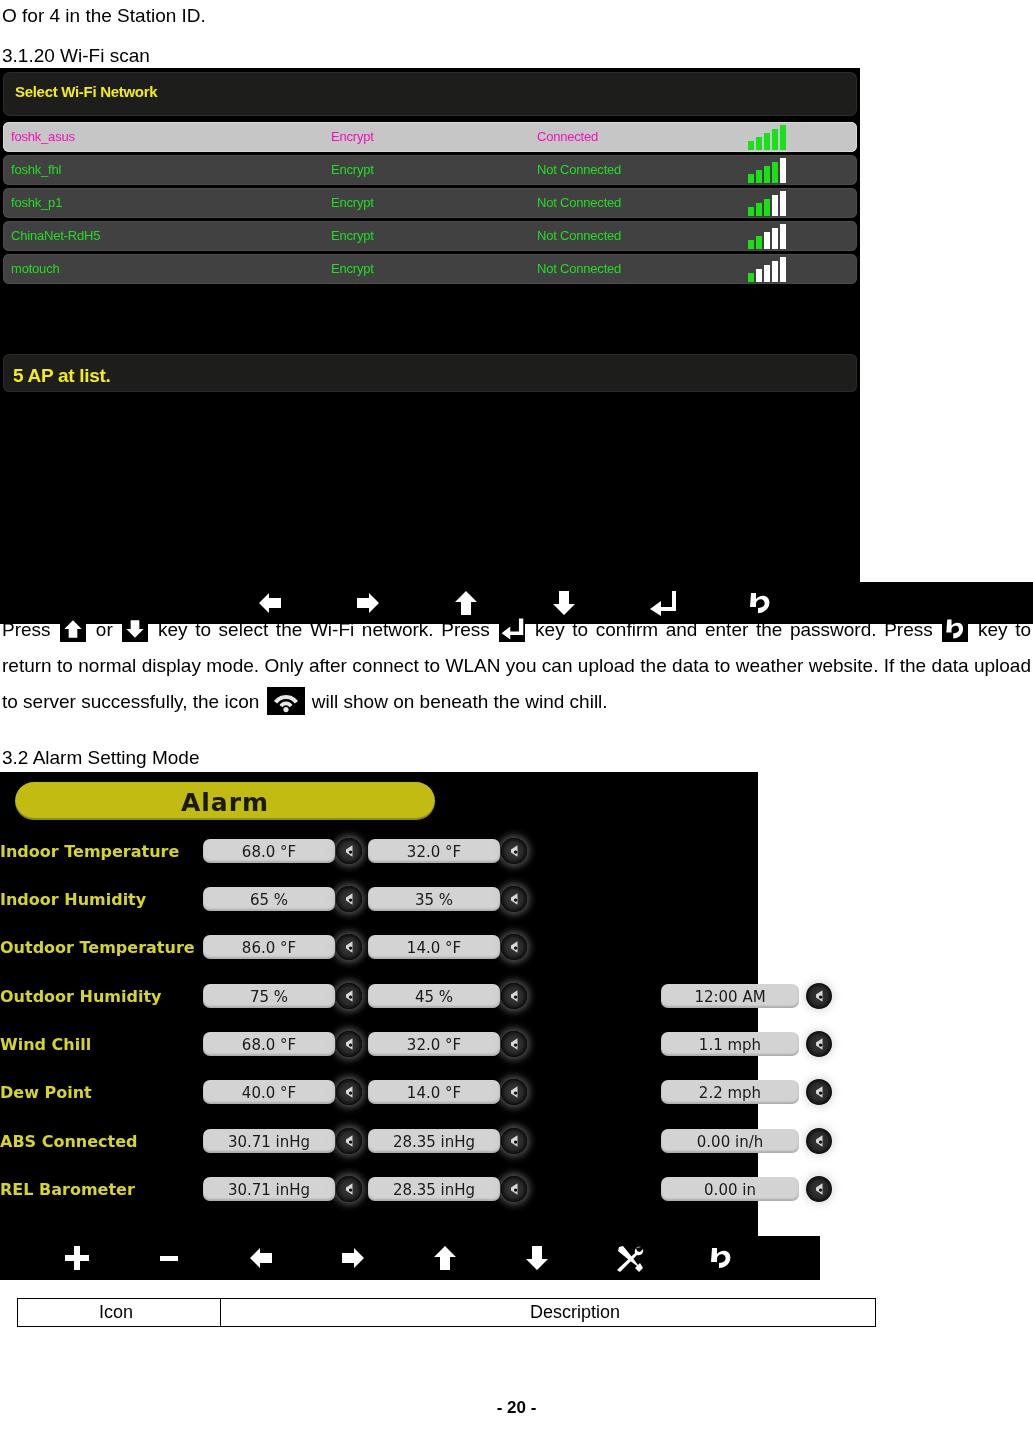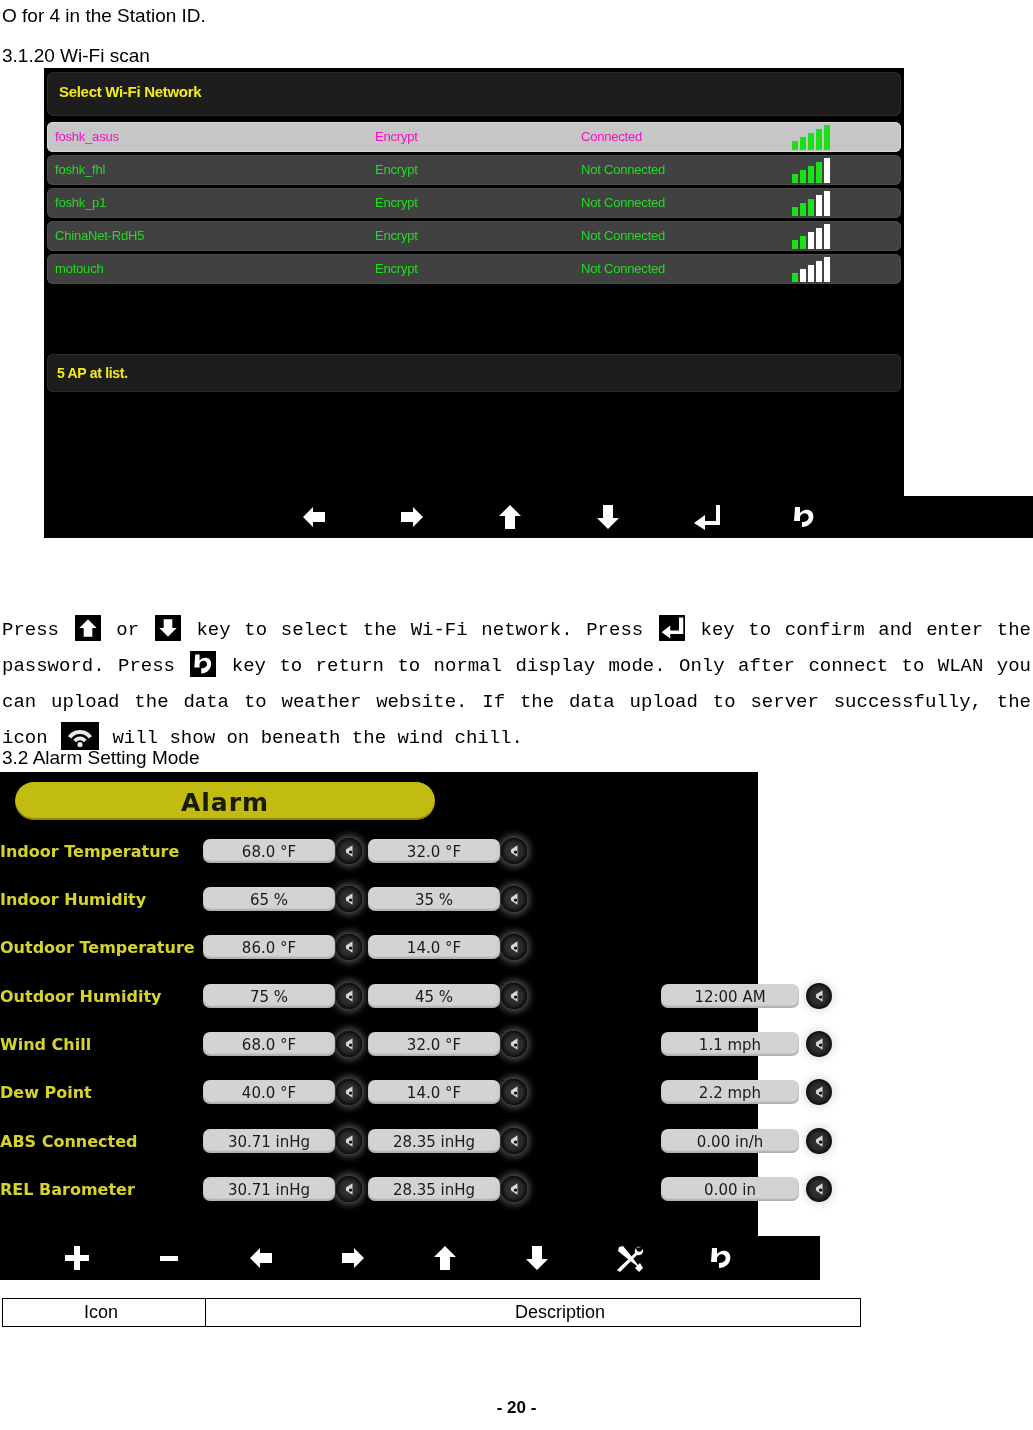--- a/index.html
+++ b/index.html
@@ -29,44 +29,42 @@
   #heading-32 { left: 2px; top: 746px; font-size: 19px; }
 
   .para {
     position: absolute;
     left: 2px;
     width: 1029px;
     font-size: 19px;
     line-height: 36px;
     text-align: justify;
     color: #000;
-    font-family: Liberation Mono, monospace;
   }
   #para-wifi { top: 612px; }
 
   .inline-ico {
     display: inline-block;
     width: 26px;
     height: 26px;
     background: #000;
     vertical-align: -6px;
     position: relative;
     margin: 0 2px;
   }
   .inline-ico svg { position: absolute; left: 0; top: 0; }
 
   
   #wifi-panel {
     position: absolute;
     left: 0px;
     top: 68px;
     width: 860px;
-    height: 470px;
+    height: 556px;
     background: #000000;
-    margin-left: 44px;
   }
   #wifi-title-bar {
     position: absolute;
     left: 3px; top: 4px;
     width: 854px; height: 44px;
     background: #1d1d1b;
     border-radius: 7px;
     box-shadow: inset 0 0 0 1px #2c2c2a;
   }
   #wifi-title-bar .t {
@@ -143,21 +141,21 @@
     top: 286px;
     width: 854px;
     height: 38px;
     background: #1d1d1b;
     border-radius: 6px;
     box-shadow: inset 0 0 0 1px #2b2b29;
   }
   #wifi-status-bar .t {
     position: absolute;
     left: 10px; top: 11px;
-    font-size: 14px;
+    font-size: 19px;
     font-weight: bold;
     color: #f3ec1a;
     letter-spacing: -0.3px;
   }
 
   .navbar {
     position: absolute;
     left: 0;
     width: 100%;
     background: #000;
@@ -258,21 +256,21 @@
     bottom: 0px;
     height: 44px;
     justify-content: flex-start;
     padding-left: 62px;
     gap: 62px;
   }
 
   
   #icon-table {
     position: absolute;
-    left: 2px;
+    left: 17px;
     top: 1298px;
     width: 859px;
     border-collapse: collapse;
     font-size: 18px;
   }
   #icon-table td, #icon-table th {
     border: 1px solid #000;
     padding: 3px 6px;
     vertical-align: top;
     font-weight: normal;

